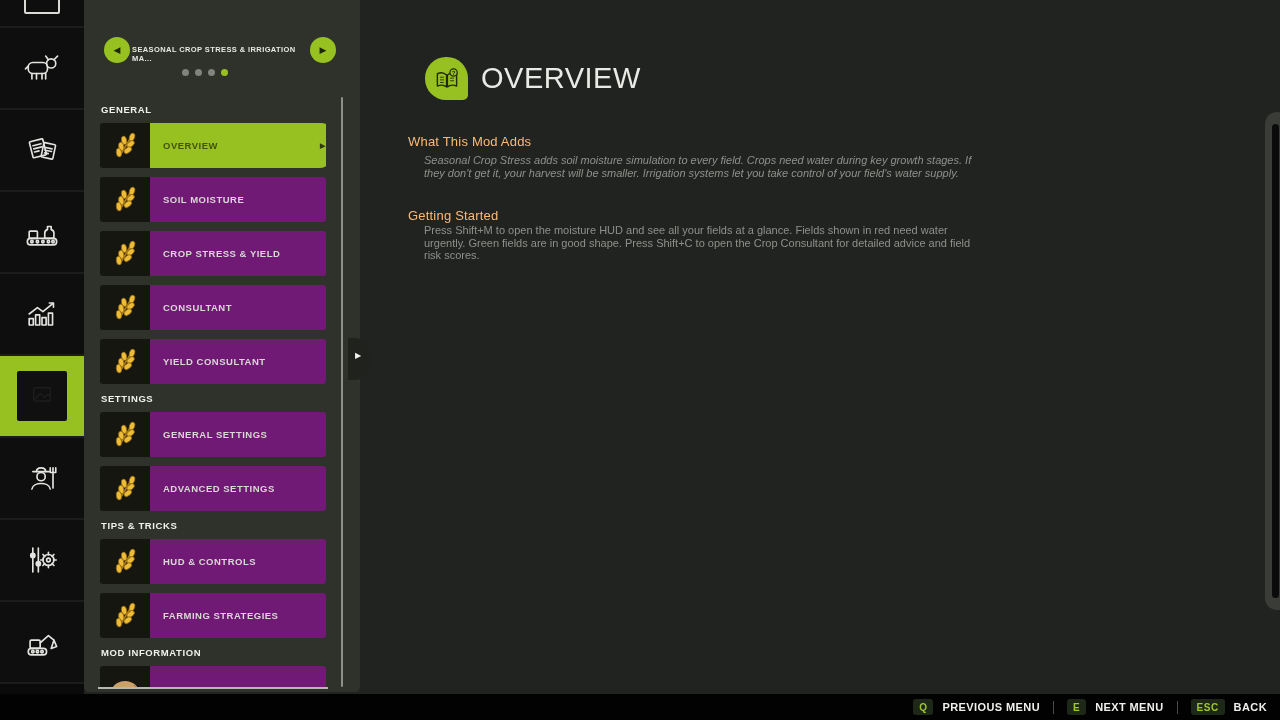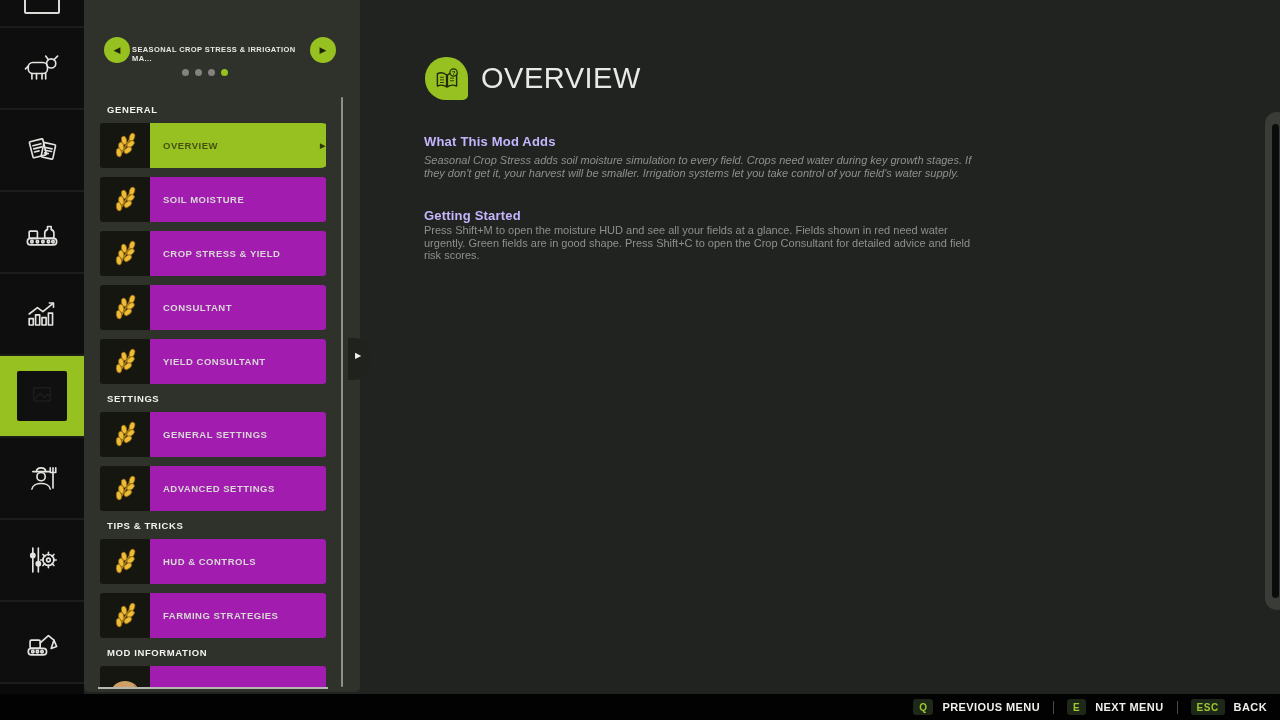--- a/index.html
+++ b/index.html
@@ -48,29 +48,29 @@
     position:absolute; left:48px; right:48px; top:45px; text-align:left;
     color:#e8e8e5; font-size:7.5px; font-weight:bold; letter-spacing:.4px;
   }
   .dots { position:absolute; left:0; right:34px; top:69px; display:flex; justify-content:center; gap:6px; }
   .dot { width:7px; height:7px; border-radius:50%; background:#82827e; }
   .dot.active { background:#96c120; }
 
   .menu { position:absolute; left:16px; top:99px; width:226px; height:589px; overflow:hidden; }
   .section-label {
     color:#f1f1ee; font-size:9.5px; font-weight:bold; letter-spacing:.6px;
-    margin:5px 0 8px 7px;
+    margin:5px 0 8px 1px;
   }
   .row { display:flex; height:45px; margin-bottom:9px; }
   .row-icon {
     width:50px; flex:0 0 50px; background:#15160f; border-radius:3px 0 0 3px;
     display:flex; align-items:center; justify-content:center;
   }
   .row-body {
-    flex:1; background:#a21caf; border-radius:0 3px 3px 0; position:relative;
+    flex:1; background:#701a75; border-radius:0 3px 3px 0; position:relative;
     display:flex; align-items:center; padding-left:13px;
     color:#d8d8d4; font-size:9.5px; font-weight:bold; letter-spacing:.5px;
   }
   .row.selected .row-body {
     background:#96c120; color:#455111; margin-right:-7px; border-radius:0 12px 14px 0;
   }
   .row-arrow { position:absolute; right:7px; top:50%; transform:translateY(-50%); font-size:7px; color:#303b0b; }
   .row.cut { height:25px; }
   .row.cut .row-icon { border-radius:3px 0 0 0; align-items:flex-end; }
   .potato { width:28px; height:24px; background:#cda065; border-radius:50% 50% 45% 45%; margin-bottom:-14px;
@@ -81,21 +81,21 @@
                   border-radius:0 16px 16px 0; }
   .panel-handle-arrow { position:absolute; left:271px; top:351px; color:#f2f2ef; font-size:8px; }
 
   
   .content-badge {
     position:absolute; left:425px; top:57px; width:43px; height:43px;
     background:#96c120; border-radius:21px 21px 5px 21px;
     display:flex; align-items:center; justify-content:center;
   }
   .content-title { position:absolute; left:481px; top:62px; font-size:29px; color:#e9e9e6; letter-spacing:.5px; font-weight:400; }
-  .c-heading { position:absolute; left:424px; color:#c4b5fd; font-size:13px; font-weight:bold; letter-spacing:.2px; }
+  .c-heading { position:absolute; left:408px; color:#fdba74; font-size:13px; font-weight:normal; letter-spacing:.2px; }
   .c-body { position:absolute; left:424px; width:558px; color:#8f908b; font-size:11px; line-height:12.5px; }
   .h1 { top:134px; } .p1 { top:154px;font-style:italic; }
   .h2 { top:208px; } .p2 { top:224px; }
 
   
   .right-track { position:absolute; right:-9px; top:112px; width:24px; height:498px; background:#3a3d37; border-radius:13px; }
   .right-thumb { position:absolute; left:7px; top:12px; width:7px; height:474px; background:#0b0b0b; border-radius:4px; }
 
   
   .bottombar {

